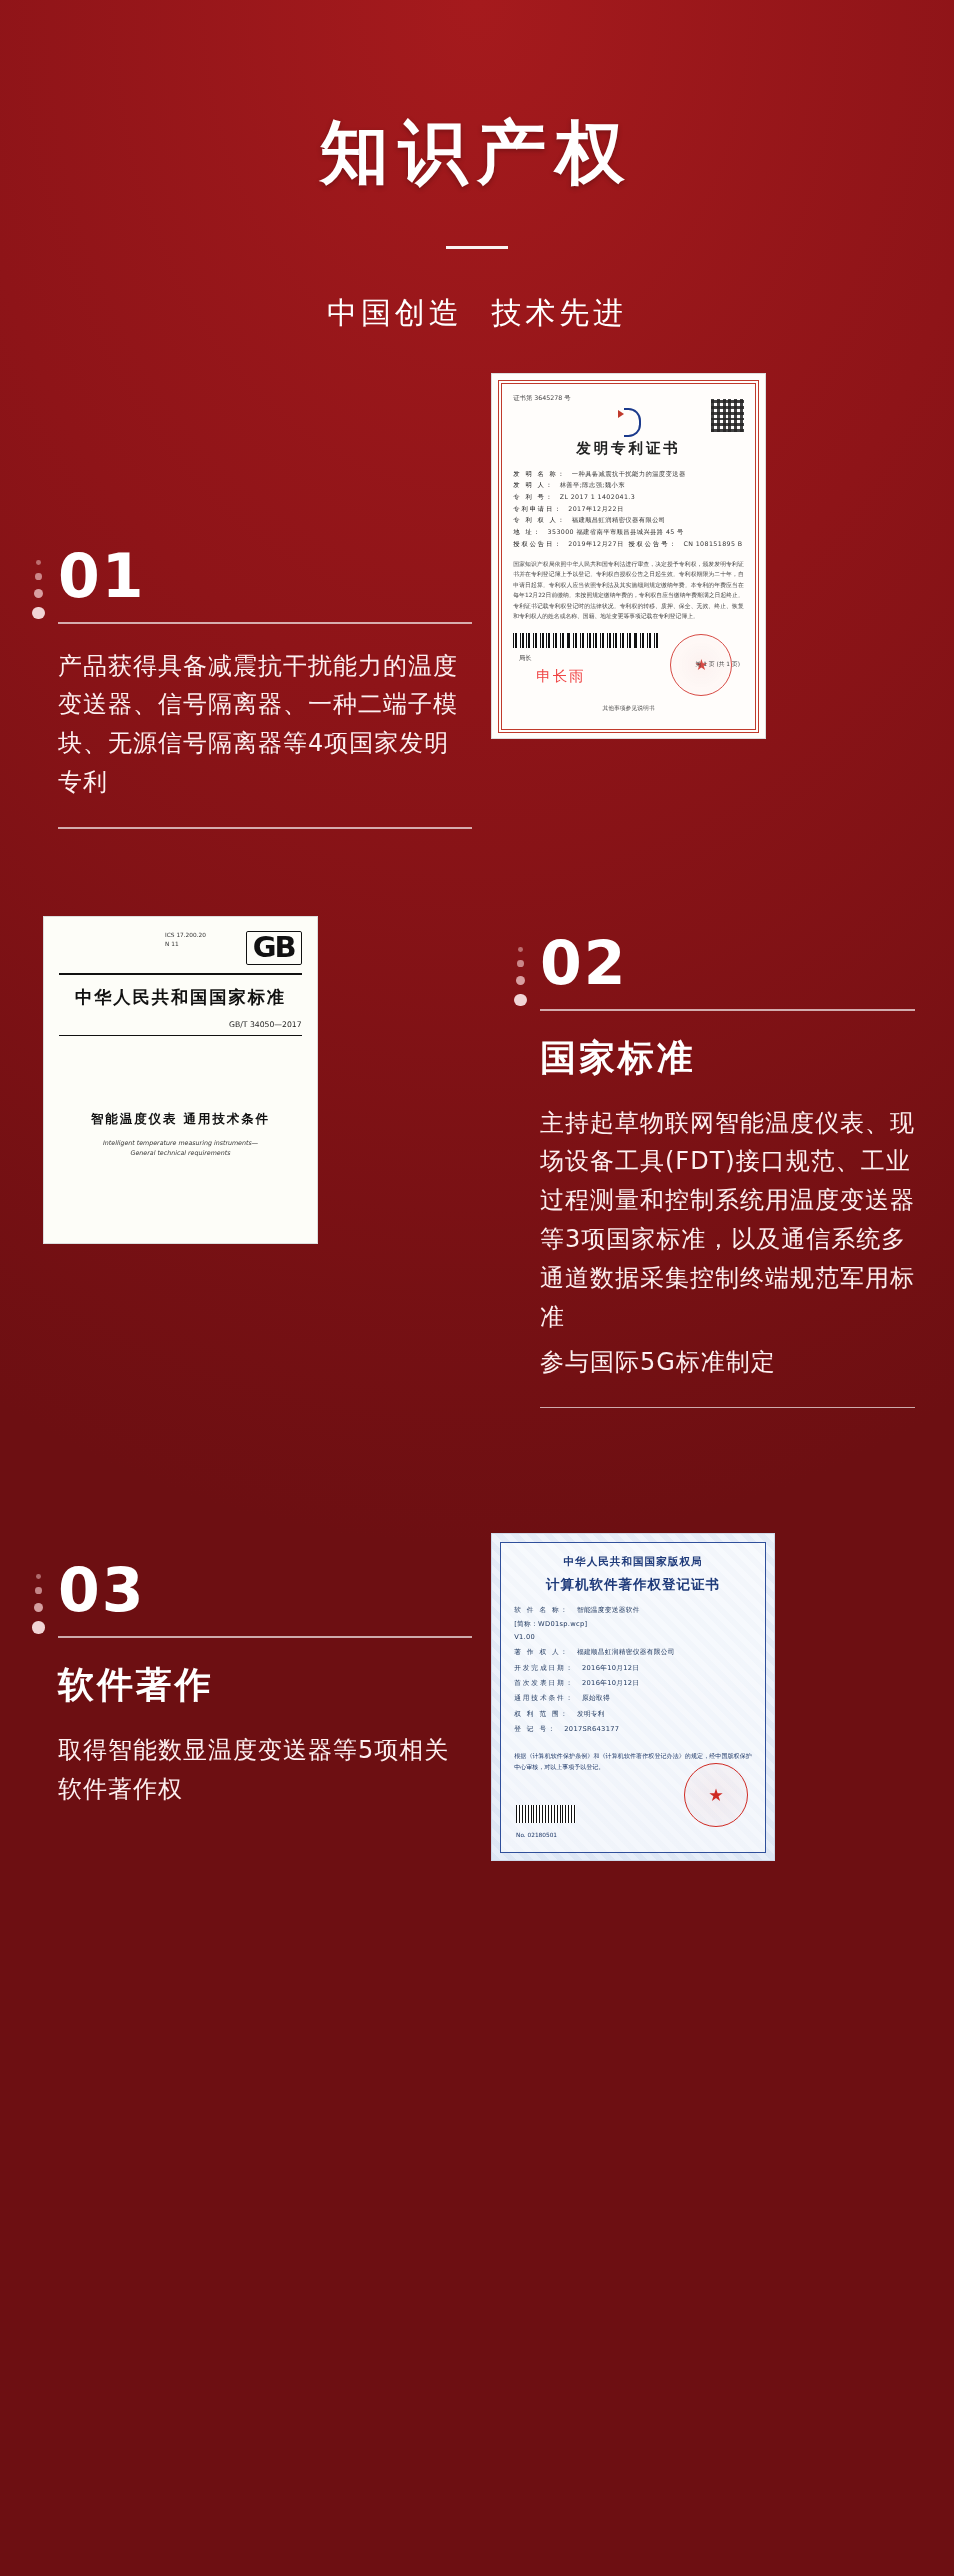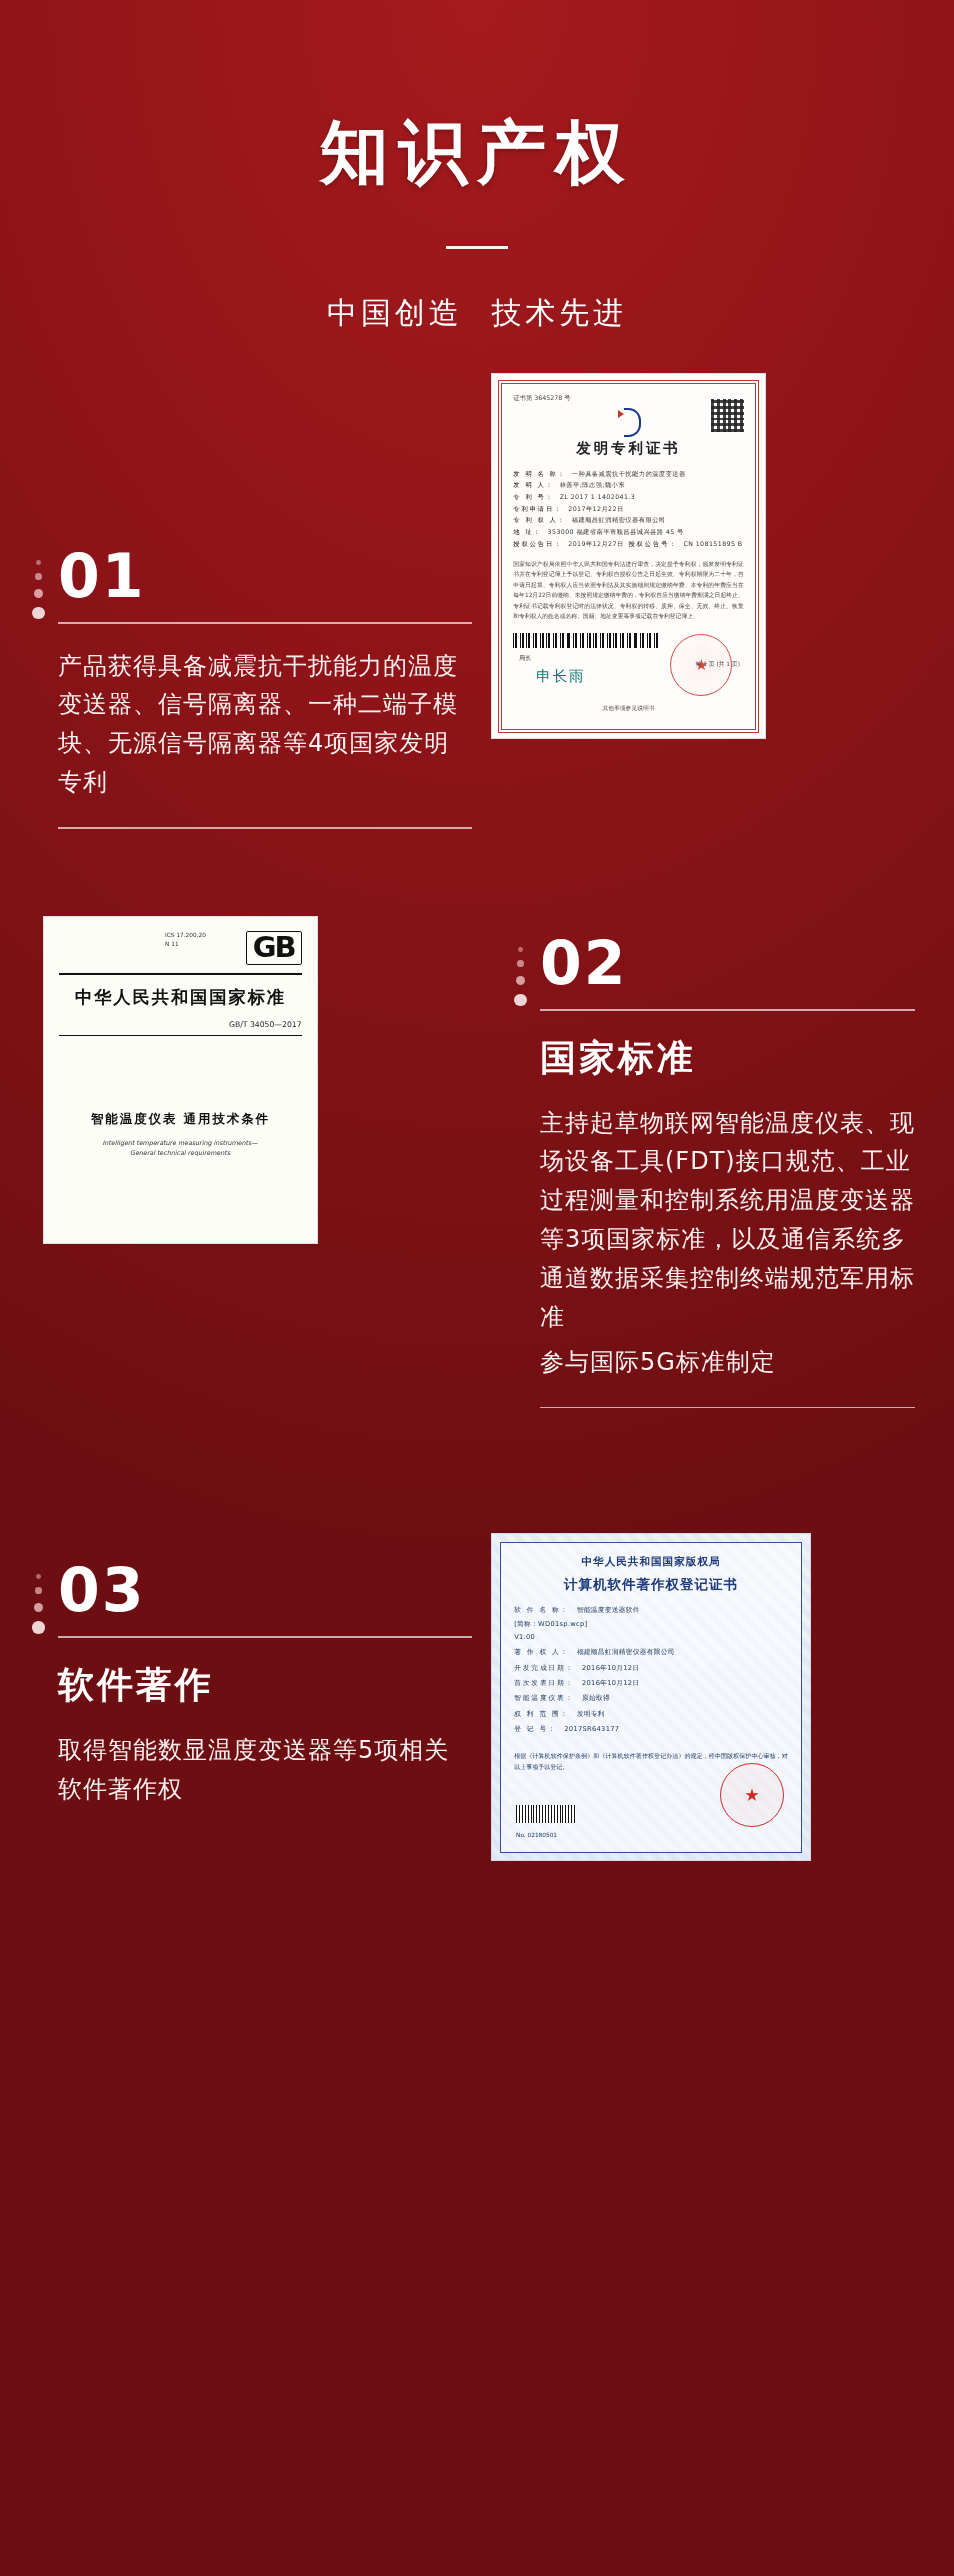--- a/index.html
+++ b/index.html
@@ -170,21 +170,21 @@
   .cert-patent .pat-para{
     font-size:5.8px;color:#444;line-height:1.8;margin-top:9.6px;text-align:justify;
   }
   .cert-patent .barcode{
     margin-top:11.6px;height:15.4px;width:145px;
     background:repeating-linear-gradient(90deg,#111 0 1px,#fff 1px 1.9px,#111 1.9px 3.9px,#fff 3.9px 6.7px);
   }
   .cert-patent .sign{
     position:absolute;left:17.3px;bottom:40px;font-size:6.3px;line-height:1.7;color:#333;
   }
-  .cert-patent .sign .name{font-size:14.5px;color:#0f766e;letter-spacing:1.9px;margin-left:17.3px;}
+  .cert-patent .sign .name{font-size:14.5px;color:#ef4444;letter-spacing:1.9px;margin-left:17.3px;}
   .cert-patent .seal{
     position:absolute;right:23px;bottom:33px;width:60px;height:60px;border-radius:50%;
     border:1.9px solid #cf2a23;color:#cf2a23;opacity:.85;
     display:flex;align-items:center;justify-content:center;font-size:5.8px;text-align:center;
     background:radial-gradient(circle,rgba(207,42,35,.06) 0%,rgba(207,42,35,.02) 70%);
   }
   .cert-patent .seal .star{font-size:15.4px;color:#cf2a23;}
   .cert-patent .foot{
     position:absolute;left:0;right:0;bottom:15.4px;text-align:center;font-size:5.8px;color:#555;
   }
@@ -204,21 +204,21 @@
   }
   .cert-gb .gb-hr{height:1.9px;background:#111;margin:7.7px 0 9.6px;}
   .cert-gb .gb-title{text-align:center;font-size:17.3px;font-weight:bold;letter-spacing:1.9px;color:#111;}
   .cert-gb .gb-std{text-align:right;font-size:7.7px;color:#222;margin-top:11.6px;}
   .cert-gb .gb-hr2{height:1px;background:#111;margin:5.8px 0 0;}
   .cert-gb .gb-name{text-align:center;font-size:12.5px;font-weight:bold;color:#111;margin-top:75px;letter-spacing:1.9px;}
   .cert-gb .gb-en{text-align:center;font-size:6.3px;color:#333;margin-top:9.6px;line-height:1.7;font-style:italic;}
 
   
   .cert-soft{
-    width:320px;height:328px;border:1px solid #cfd9ea;
+    width:284px;height:328px;border:1px solid #cfd9ea;
     background:
       repeating-linear-gradient(45deg,rgba(120,150,200,.08) 0 5.8px,rgba(255,255,255,0) 5.8px 11.6px),
       linear-gradient(#eef3fb,#e6edf8);
     padding:0;
   }
   .cert-soft .sc-inner{
     position:absolute;inset:7.7px;border:1.9px solid #2f4f9b;box-sizing:border-box;padding:11.6px 13.5px;
     background:rgba(255,255,255,.55);
   }
   .cert-soft .sc-h1{text-align:center;font-size:10.6px;font-weight:bold;color:#1e3a7a;letter-spacing:1px;}
@@ -356,21 +356,21 @@
       <div class="sc-inner">
         <div class="sc-h1">中华人民共和国国家版权局</div>
         <div class="sc-h2">计算机软件著作权登记证书</div>
         <div class="sc-body">
           <div class="sc-row"><b>软 件 名 称：</b><span style="white-space:pre-line;">智能温度变送器软件
 [简称：WD01sp.wcp]
 V1.00</span></div>
           <div class="sc-row"><b>著 作 权 人：</b><span>福建顺昌虹润精密仪器有限公司</span></div>
           <div class="sc-row"><b>开发完成日期：</b><span>2016年10月12日</span></div>
           <div class="sc-row"><b>首次发表日期：</b><span>2016年10月12日</span></div>
-          <div class="sc-row"><b>智能温度仪表：</b><span>原始取得</span></div>
+          <div class="sc-row"><b>通用技术条件：</b><span>原始取得</span></div>
           <div class="sc-row"><b>权 利 范 围：</b><span>发明专利</span></div>
           <div class="sc-row"><b>登 记 号：</b><span>2017SR643177</span></div>
         </div>
         <div class="sc-para">根据《计算机软件保护条例》和《计算机软件著作权登记办法》的规定，经中国版权保护中心审核，对以上事项予以登记。</div>
         <div class="sc-barcode"></div>
         <div class="sc-no">No. 02180501</div>
         <div class="sc-seal">
             <span class="star">★</span>
           </div>
       </div>

